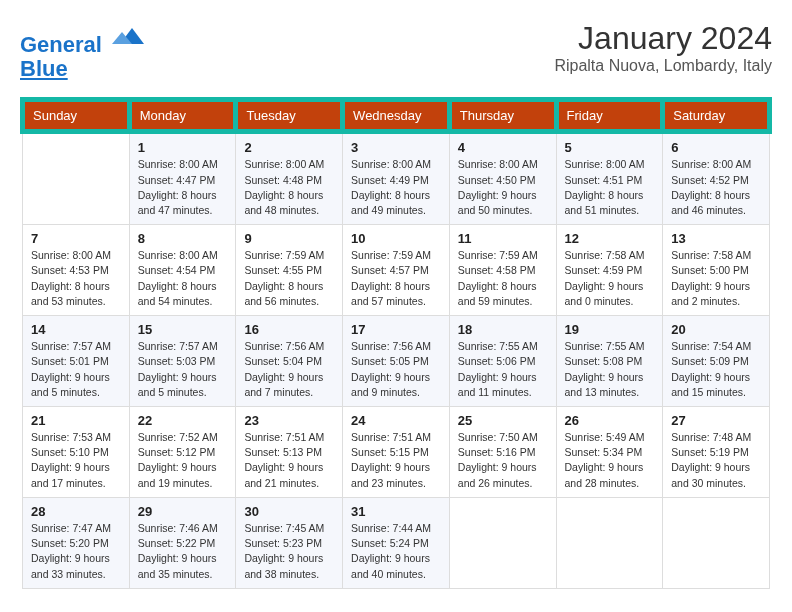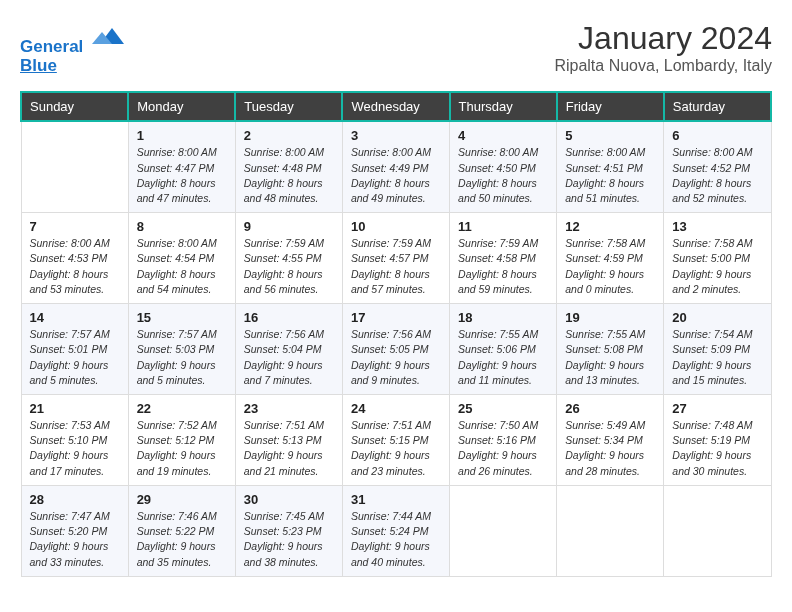--- a/index.html
+++ b/index.html
@@ -14,21 +14,21 @@
       display: flex;
       justify-content: space-between;
       align-items: flex-start;
       margin-bottom: 16px;
     }
     .logo {
       display: flex;
       align-items: center;
     }
     .logo-text {
-      font-size: 17px;
+      font-size: 22px;
       font-weight: bold;
       color: #333;
       line-height: 1.1;
     }
     .logo-text span {
       color: #1a73c9;
     }
     .logo-icon {
       width: 32px;
       height: 32px;
@@ -46,27 +46,27 @@
     .calendar-subtitle {
       font-size: 16px;
       color: #555;
     }
     table {
       width: 100%;
       border-collapse: collapse;
       font-size: 11px;
     }
     thead tr th {
-      background-color: #404040;
+      background-color: #c2410c;
       color: #fff;
       text-align: left;
       padding: 6px 8px;
       font-size: 13px;
       font-weight: normal;
-      border: 2px solid #14b8a6;
+      border: 5px solid #14b8a6;
     }
     tbody tr {
       border-bottom: 1px solid #ddd;
     }
     tbody tr:nth-child(odd) {
       background-color: #f5f7fc;
     }
     tbody tr:nth-child(even) {
       background-color: #ffffff;
     }
@@ -81,21 +81,20 @@
       font-size: 13px;
       font-weight: bold;
       color: #222;
       display: block;
       margin-bottom: 2px;
     }
     .day-info {
       color: #333;
       font-size: 10.5px;
       line-height: 1.45;
-      font-style: italic;
     }
     .empty-cell {
       background: #fff;
     }
   </style>
 </head>
 <body>
 
 <div class="header">
   <div class="logo">
@@ -153,37 +152,37 @@
           <span>Sunrise: 8:00 AM</span><br>
           <span>Sunset: 4:49 PM</span><br>
           <span>Daylight: 8 hours and 49 minutes.</span>
         </div>
       </td>
         <td>
         <span class="day-num">4</span>
         <div class="day-info">
           <span>Sunrise: 8:00 AM</span><br>
           <span>Sunset: 4:50 PM</span><br>
-          <span>Daylight: 8 hours and 50 minutes.</span>
+          <span>Daylight: 9 hours and 50 minutes.</span>
         </div>
       </td>
         <td>
         <span class="day-num">5</span>
         <div class="day-info">
           <span>Sunrise: 8:00 AM</span><br>
           <span>Sunset: 4:51 PM</span><br>
           <span>Daylight: 8 hours and 51 minutes.</span>
         </div>
       </td>
         <td>
         <span class="day-num">6</span>
         <div class="day-info">
           <span>Sunrise: 8:00 AM</span><br>
           <span>Sunset: 4:52 PM</span><br>
-          <span>Daylight: 8 hours and 52 minutes.</span>
+          <span>Daylight: 8 hours and 46 minutes.</span>
         </div>
       </td>
       </tr>
       <tr>
         <td>
         <span class="day-num">7</span>
         <div class="day-info">
           <span>Sunrise: 8:00 AM</span><br>
           <span>Sunset: 4:53 PM</span><br>
           <span>Daylight: 8 hours and 53 minutes.</span>

